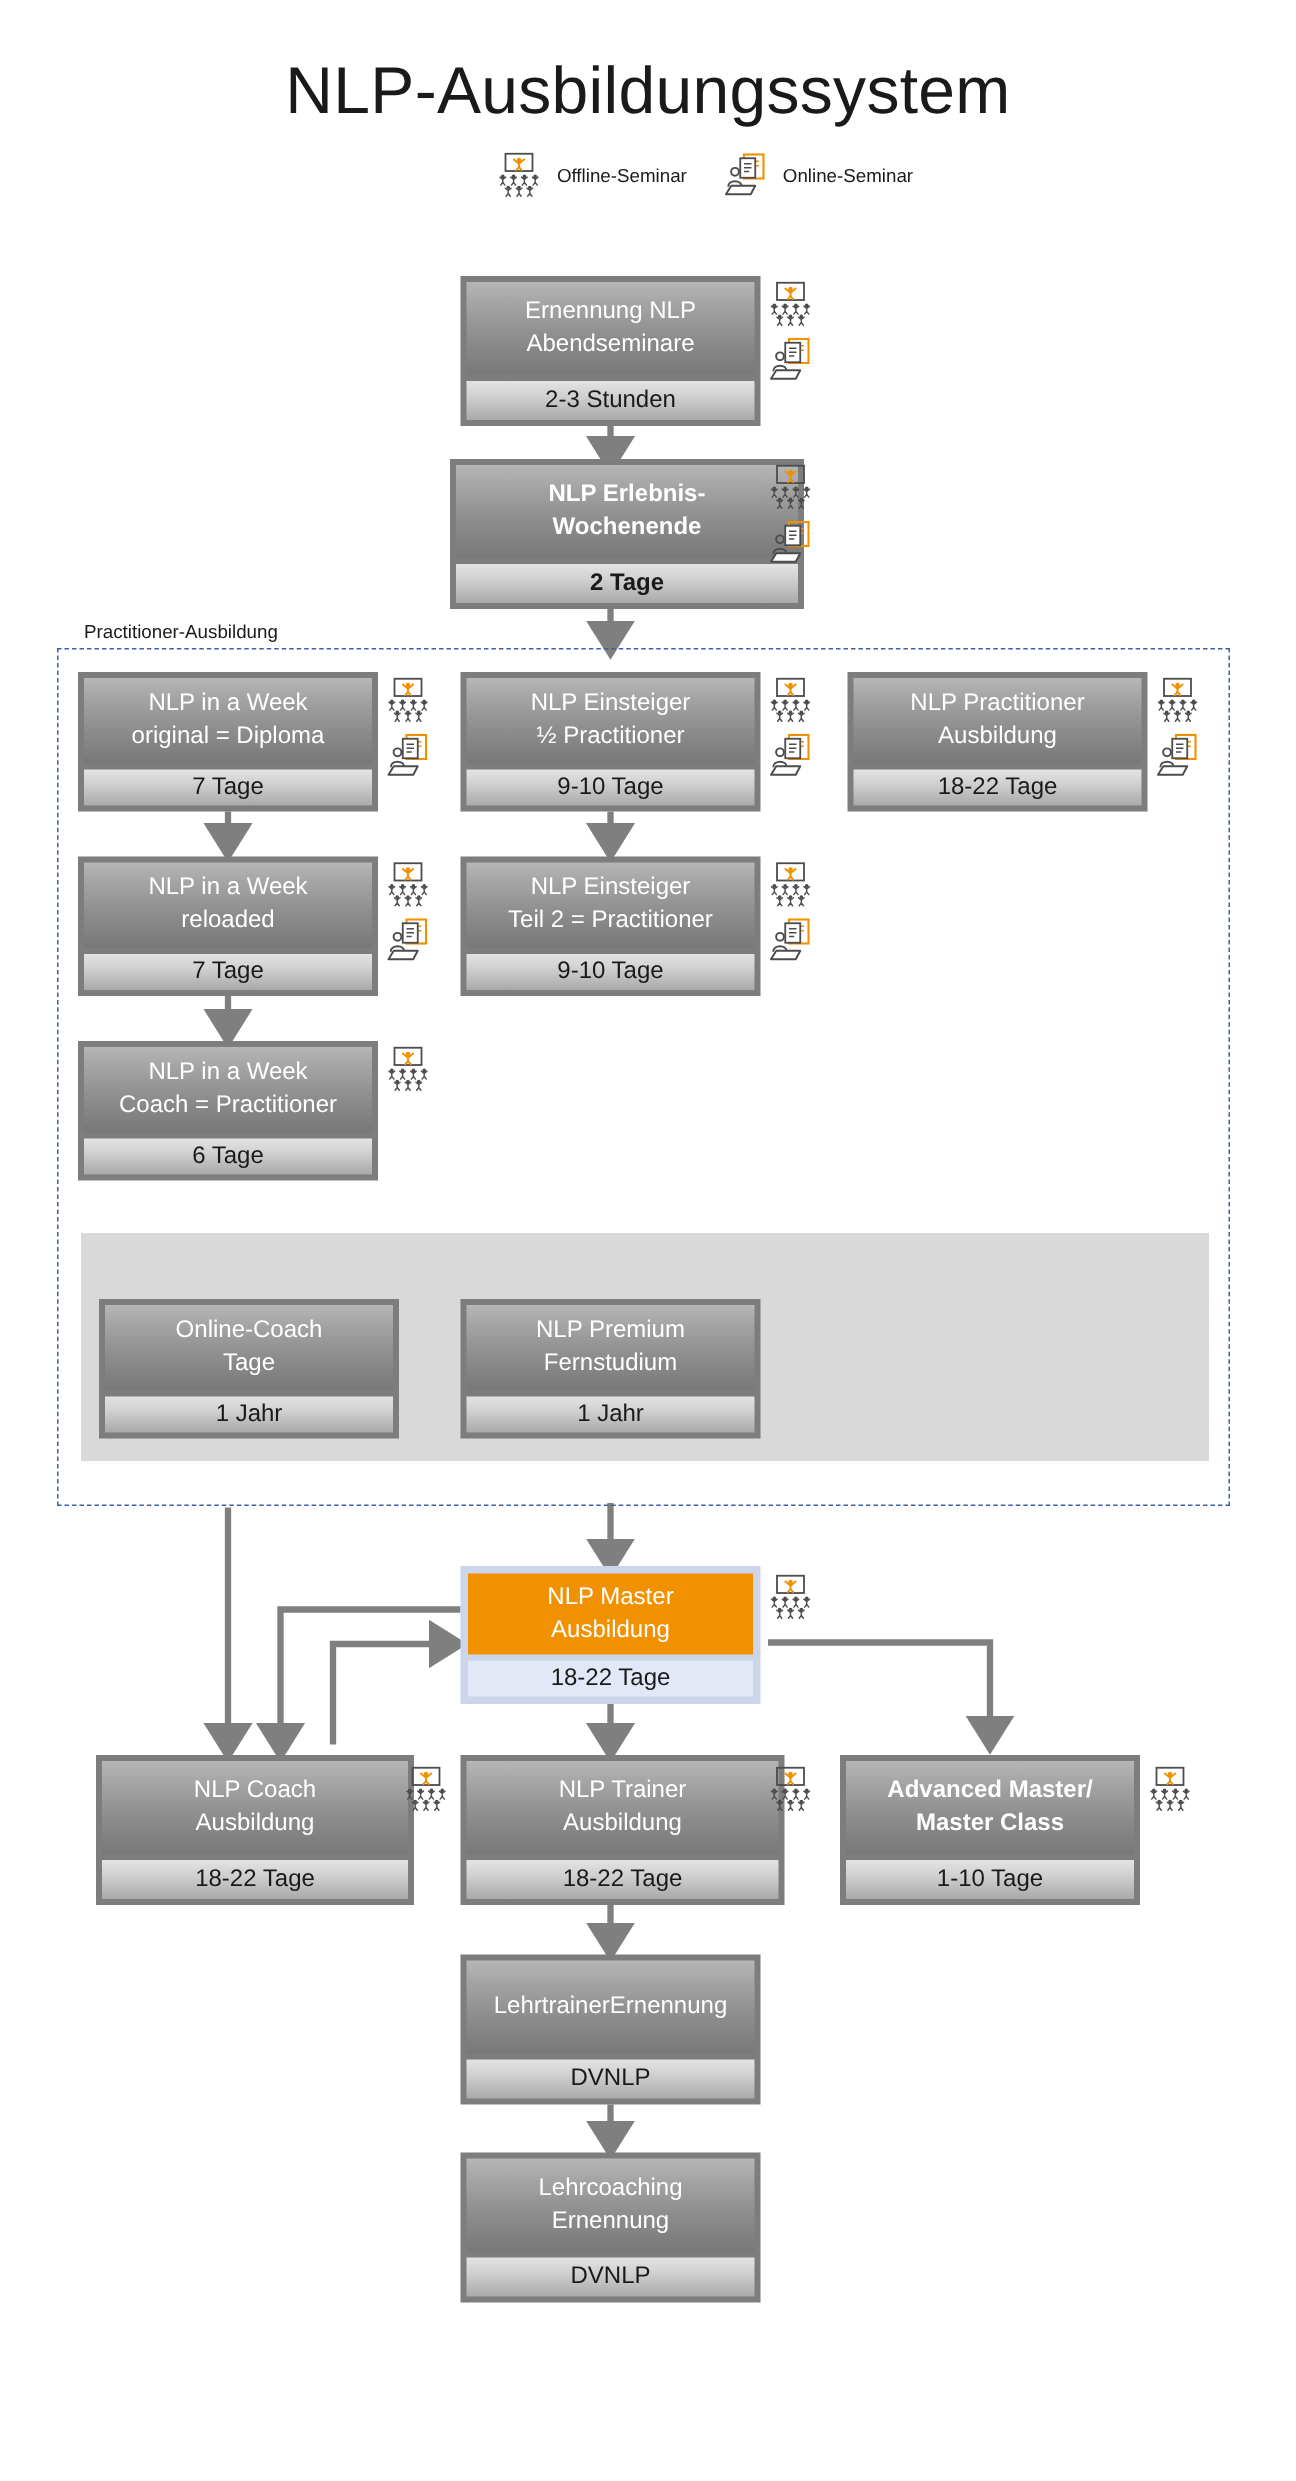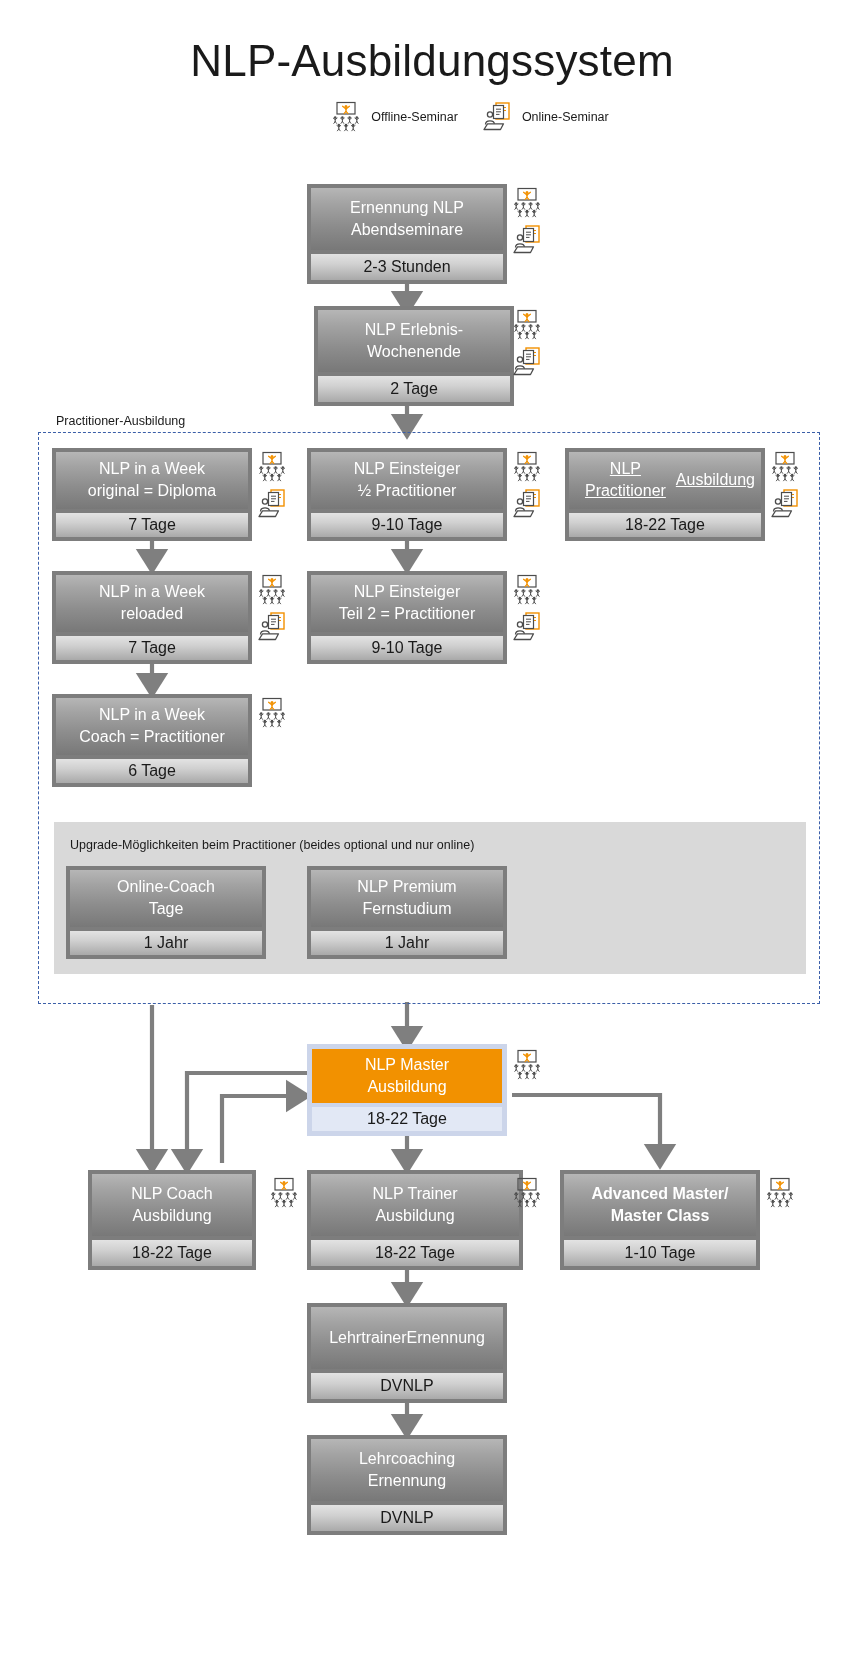--- a/index.html
+++ b/index.html
@@ -196,39 +196,38 @@
       <path d="M307,1073 L187,1073 L187,1163"></path>
 
       <path d="M222,1163 L222,1096 L300,1096"></path>
     </g>
   </svg>
 
   <div class="group-label" style="left:56px; top:414px;">Practitioner-Ausbildung</div>
   <div class="dashed-group" style="left:38px; top:432px; width:782px; height:572px;"></div>
 
   <div class="upgrade-panel" style="left:54px; top:822px; width:752px; height:152px;"></div>
-  <div class="upgrade-text" style="left:70px; top:838px; width:720px;">Upgrade-Möglichkeiten beim Practitioner (beides optional und nur online)</div>
 
   <div class="node" style="left:307px; top:184px; width:200px; height:100px;">
     <div class="head" style="height:62px; flex-direction:column;">
       <span>Ernennung NLP</span>
       <span>Abendseminare</span>
     </div>
     <div class="foot" style="height:26px;">2-3 Stunden</div>
   </div>
   <div class="node-icons" style="left:510px; top:186px;">
     <svg width="34" height="34" viewBox="0 0 34 34">
         <use href="#offline-glyph"></use>
       </svg>
     <svg width="34" height="34" viewBox="0 0 34 34">
         <use href="#online-glyph"></use>
       </svg>
   </div>
 
-  <div class="node" style="left:314px; top:306px; width:200px; height:100px;">
+  <div class="node" style="left:300px; top:306px; width:236px; height:100px;font-weight:bold;">
     <div class="head" style="height:62px; flex-direction:column;">
       <span>NLP Erlebnis-</span>
       <span>Wochenende</span>
     </div>
     <div class="foot" style="height:26px;">2 Tage</div>
   </div>
   <div class="node-icons" style="left:510px; top:308px;">
     <svg width="34" height="34" viewBox="0 0 34 34">
         <use href="#offline-glyph"></use>
       </svg>
@@ -263,21 +262,21 @@
   <div class="node-icons" style="left:510px; top:450px;">
     <svg width="34" height="34" viewBox="0 0 34 34">
         <use href="#offline-glyph"></use>
       </svg>
     <svg width="34" height="34" viewBox="0 0 34 34">
         <use href="#online-glyph"></use>
       </svg>
   </div>
 
   <div class="node" style="left:565px; top:448px; width:200px; height:93px;">
-    <div class="head" style="height:57px; flex-direction:row;text-decoration:underline;">
+    <div class="head" style="height:57px; flex-direction:column;">
       <span>NLP Practitioner</span>
       <span>Ausbildung</span>
     </div>
     <div class="foot" style="height:24px;">18-22 Tage</div>
   </div>
   <div class="node-icons" style="left:768px; top:450px;">
     <svg width="34" height="34" viewBox="0 0 34 34">
         <use href="#offline-glyph"></use>
       </svg>
     <svg width="34" height="34" viewBox="0 0 34 34">
@@ -352,21 +351,21 @@
       <span>Ausbildung</span>
     </div>
     <div class="foot" style="height:24px;">18-22 Tage</div>
   </div>
   <div class="node-icons" style="left:510px; top:1048px;">
     <svg width="34" height="34" viewBox="0 0 34 34">
         <use href="#offline-glyph"></use>
       </svg>
   </div>
 
-  <div class="node" style="left:64px; top:1170px; width:168px; height:100px;margin-left:24px;">
+  <div class="node" style="left:64px; top:1170px; width:212px; height:100px;">
     <div class="head" style="height:62px; flex-direction:column;">
       <span>NLP Coach</span>
       <span>Ausbildung</span>
     </div>
     <div class="foot" style="height:26px;">18-22 Tage</div>
   </div>
   <div class="node-icons" style="left:267px; top:1176px;">
     <svg width="34" height="34" viewBox="0 0 34 34">
         <use href="#offline-glyph"></use>
       </svg>

